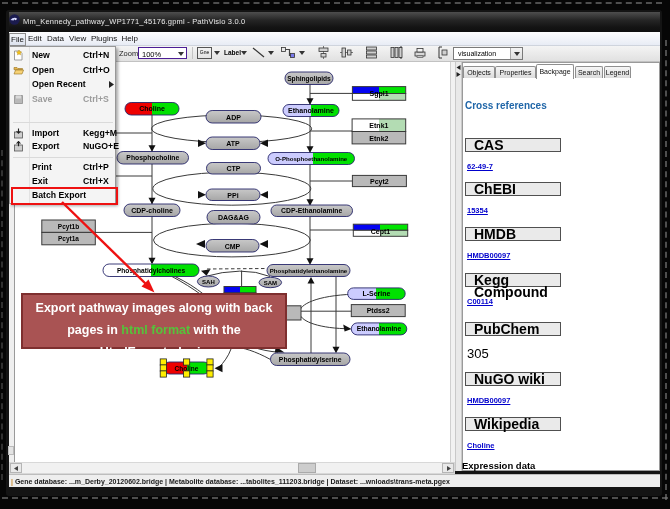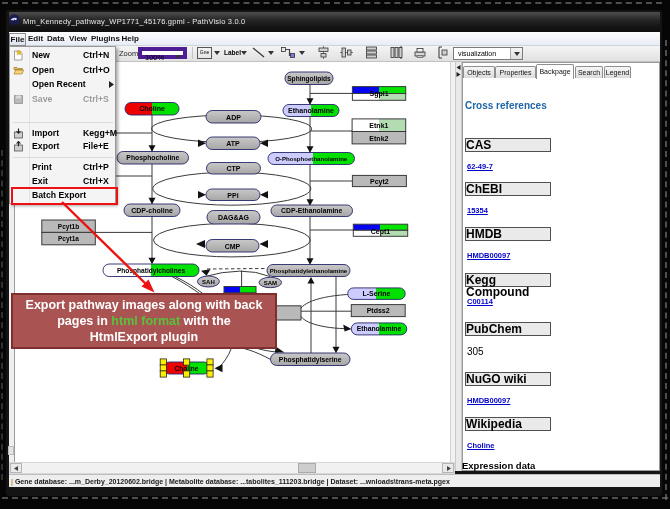--- a/index.html
+++ b/index.html
@@ -6,49 +6,49 @@
   #page{position:relative;width:670px;height:509px;background:#060606;overflow:hidden;
     font-family:"Liberation Sans",sans-serif;}
   .abs{position:absolute;}
   .dash{position:absolute;opacity:.6;}
   
   #titlebar{left:9px;top:12px;width:651px;height:20px;
     background:linear-gradient(#4e4e4e,#262626 40%,#141414 75%,#0f0f0f);}
   #titletxt{left:23px;top:17px;color:#e8e8e8;font-size:7.5px;letter-spacing:.2px;}
   #menubar{left:9px;top:32px;width:651px;height:13px;
     background:linear-gradient(#fdfdfe,#e8ecf5);border-bottom:1px solid #cfd4dd;}
-  .mitem{position:absolute;top:1px;font-size:8px;font-weight:bold;color:#111;}
+  .mitem{position:absolute;top:1px;font-size:8px;font-weight:normal;color:#111;}
   #toolbar{left:9px;top:46px;width:651px;height:15px;
     background:linear-gradient(#f4f4f4,#e1e1e1);border-bottom:1px solid #c2c2c2;}
   #mainbg{left:9px;top:62px;width:651px;height:409px;background:#efefef;}
   #canvas{left:14px;top:62px;width:436px;height:400px;background:#fff;border-left:1px solid #9a9a9a;box-sizing:border-box;}
   #vscroll{left:450px;top:62px;width:5px;height:400px;background:#f2f2f2;border-left:1px solid #d0d0d0;box-sizing:border-box;}
   #splitter{left:455px;top:62px;width:7px;height:409px;background:#e9e9e9;border-left:1px solid #c9c9c9;border-right:1px solid #c9c9c9;box-sizing:border-box;}
   #panel{left:462px;top:62px;width:198px;height:409px;background:#fff;border:1px solid #9a9a9a;box-sizing:border-box;}
   .tab{position:absolute;top:66px;height:12px;background:linear-gradient(#f6f6f6,#dcdcdc);
     border:1px solid #8f8f8f;border-bottom:none;border-radius:2px 2px 0 0;
     font-size:7px;color:#111;text-align:center;line-height:12px;box-sizing:border-box;}
   .tabactive{top:64px;height:15px;background:#fff;line-height:14px;z-index:3;}
   #hscroll{left:9px;top:462px;width:446px;height:12px;background:#f1f1f1;border:1px solid #d8d8d8;box-sizing:border-box;}
   #statusbar{left:9px;top:474px;width:651px;height:13px;background:#eeeeee;border-top:1px solid #bdbdbd;box-sizing:border-box;}
   #statustxt{left:11px;top:477.5px;font-size:7px;font-weight:bold;color:#1b1b1b;letter-spacing:0;}
   
-  .bpbox{position:absolute;left:465px;width:86px;height:14px;background:#eaeaea;border:1px solid #505050;
-    box-sizing:border-box;font-size:12px;font-weight:bold;color:#000;padding-left:0;line-height:12px;}
+  .bpbox{position:absolute;left:465px;width:96px;height:14px;background:#eaeaea;border:1px solid #505050;
+    box-sizing:border-box;font-size:14px;font-weight:bold;color:#000;padding-left:8px;line-height:12px;}
   .bplink{position:absolute;left:467px;font-size:7.5px;font-weight:bold;color:#0000cc;text-decoration:underline;}
   
   #filemenu{left:9px;top:46px;width:107px;height:158px;background:#f4f4f4;border:1px solid #979797;
     box-shadow:2px 2px 3px rgba(0,0,0,.35);box-sizing:border-box;z-index:20;}
   .mrow{position:absolute;left:0;width:100%;height:13px;}
   .mtxt{position:absolute;left:22px;top:1px;font-size:8.7px;font-weight:bold;color:#000;}
   .msc{position:absolute;left:73px;top:1px;font-size:8.7px;font-weight:bold;color:#000;}
   .mico{position:absolute;left:3px;top:1px;width:11px;height:11px;}
   
-  #callout{left:11px;top:293px;width:262px;height:50px;background:#a95353;border:2px solid #7e2f2f;
-    z-index:30;color:#fff;font-weight:bold;font-size:12.5px;text-align:center;line-height:16px;padding-top:2px;}
+  #callout{left:21px;top:293px;width:262px;height:50px;background:#a95353;border:2px solid #7e2f2f;
+    z-index:30;color:#fff;font-weight:bold;font-size:12.5px;text-align:center;line-height:22px;padding-top:2px;}
   .grn{color:#56c23b;}
   #annot{left:0;top:0;z-index:29;}
   #redbox{left:11px;top:187px;width:103px;height:14px;border:2px solid #ee1111;z-index:21;}
 </style>
 </head>
 <body>
 <div id="page">
 
   <div class="dash" style="left:2px;top:2px;width:660px;height:0;border-top:2.5px dashed #7e7e7e;"></div>
   <div class="dash" style="left:2px;top:497px;width:666px;height:0;border-top:2.5px dashed #7e7e7e;"></div>
@@ -68,21 +68,21 @@
   <div class="abs" id="menubar"></div>
   <div class="abs mitem" style="left:9px;top:33px;width:15px;height:11px;border:1px solid #8e8e8e;background:linear-gradient(#f2f4f8,#dde3ee);text-align:center;line-height:11px;">File</div>
   <span class="mitem" style="left:28px;top:34px;">Edit</span>
   <span class="mitem" style="left:47px;top:34px;">Data</span>
   <span class="mitem" style="left:69px;top:34px;">View</span>
   <span class="mitem" style="left:91px;top:34px;">Plugins</span>
   <span class="mitem" style="left:121.5px;top:34px;">Help</span>
 
   <div class="abs" id="toolbar"></div>
   <div class="abs" style="left:119px;top:49px;font-size:7.5px;color:#222;">Zoom:</div>
-  <div class="abs" style="left:138px;top:47px;width:49px;height:12px;background:#fff;border:4px solid #4c1d95;box-sizing:border-box;">
+  <div class="abs" style="left:138px;top:47px;width:49px;height:12px;background:#fff;border:1px solid #4c1d95;box-sizing:border-box;">
     <span style="position:absolute;left:3px;top:2px;font-size:7.5px;">100%</span>
     <svg style="position:absolute;right:2px;top:4px;" width="6" height="4" viewBox="0 0 6 4">
         <path d="M0,0 h6 l-3,4 z" fill="#333"></path>
       </svg>
   </div>
   <div class="abs" style="left:192px;top:47px;width:1px;height:12px;background:#c4c4c4;"></div>
   <div class="abs" style="left:197px;top:47px;width:15px;height:12px;border:1.4px solid #555;box-sizing:border-box;font-size:5px;text-align:center;line-height:9px;">Gne</div>
   <svg class="abs" style="left:214px;top:51px;" width="6" height="4" viewBox="0 0 6 4">
       <path d="M0,0 h6 l-3,4 z" fill="#333"></path>
     </svg>
@@ -174,21 +174,21 @@
   <div class="abs" style="left:465px;top:100px;font-size:10px;font-weight:bold;color:#2066a8;">Cross references</div>
   <div class="bpbox" style="top:138px;">CAS</div>
   <div class="bplink" style="top:162px;">62-49-7</div>
   <div class="bpbox" style="top:182px;">ChEBI</div>
   <div class="bplink" style="top:206px;text-align:right;">15354</div>
   <div class="bpbox" style="top:227px;">HMDB</div>
   <div class="bplink" style="top:251px;">HMDB00097</div>
   <div class="bpbox" style="top:273px;">Kegg Compound</div>
   <div class="bplink" style="top:297px;">C00114</div>
   <div class="bpbox" style="top:322px;">PubChem</div>
-  <div class="abs" style="left:467px;top:346px;font-size:10px;color:#000;">305</div>
+  <div class="abs" style="left:467px;top:346px;font-size:13px;color:#000;">305</div>
   <div class="bpbox" style="top:372px;">NuGO wiki</div>
   <div class="bplink" style="top:396px;">HMDB00097</div>
   <div class="bpbox" style="top:417px;">Wikipedia</div>
   <div class="bplink" style="top:441px;">Choline</div>
   <div class="abs" style="left:462px;top:460px;font-size:9.5px;font-weight:bold;color:#000;">Expression data</div>
 
   <svg class="abs" id="pathsvg" style="left:14px;top:62px;" width="436" height="400" viewBox="14 62 436 400">
     <defs>
       <linearGradient id="gGray" x1="0" y1="0" x2="0" y2="1">
         <stop offset="0" stop-color="#c8c8c8"></stop>
@@ -400,21 +400,21 @@
         </svg>
       <span class="mtxt">Import</span>
         <span class="msc">Kegg+M</span>
     </div>
     <div class="mrow" style="top:93px;">
       <svg class="mico" viewBox="0 0 11 11">
           <rect x="1.5" y="4" width="8" height="6" fill="#cfcfcf" stroke="#555" stroke-width=".8"></rect>
           <path d="M5.5,5.3 v-4.5 M3.6,2.6 L5.5,0.5 L7.4,2.6" stroke="#222" stroke-width="1.1" fill="none"></path>
         </svg>
       <span class="mtxt">Export</span>
-        <span class="msc">File+E</span>
+        <span class="msc">NuGO+E</span>
     </div>
     <div class="abs" style="left:3px;top:109.5px;width:100px;height:1px;background:#dadada;"></div>
     <div class="mrow" style="top:114px;">
       <span class="mtxt">Print</span>
         <span class="msc">Ctrl+P</span>
     </div>
     <div class="mrow" style="top:127.5px;">
       <span class="mtxt">Exit</span>
         <span class="msc">Ctrl+X</span>
     </div>

